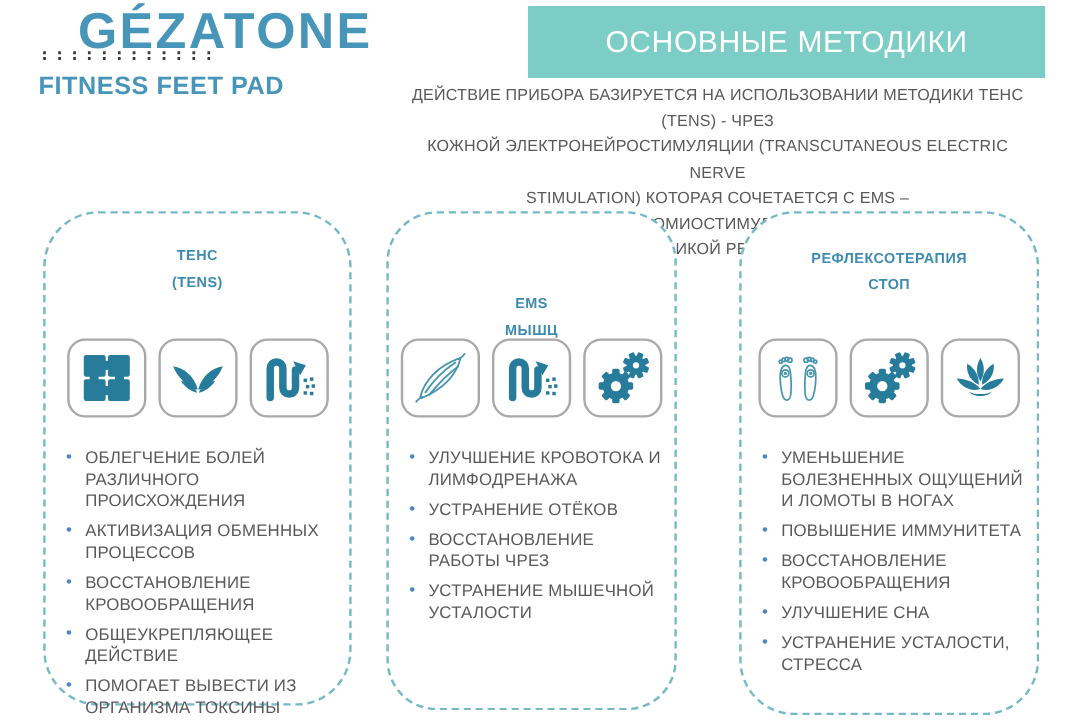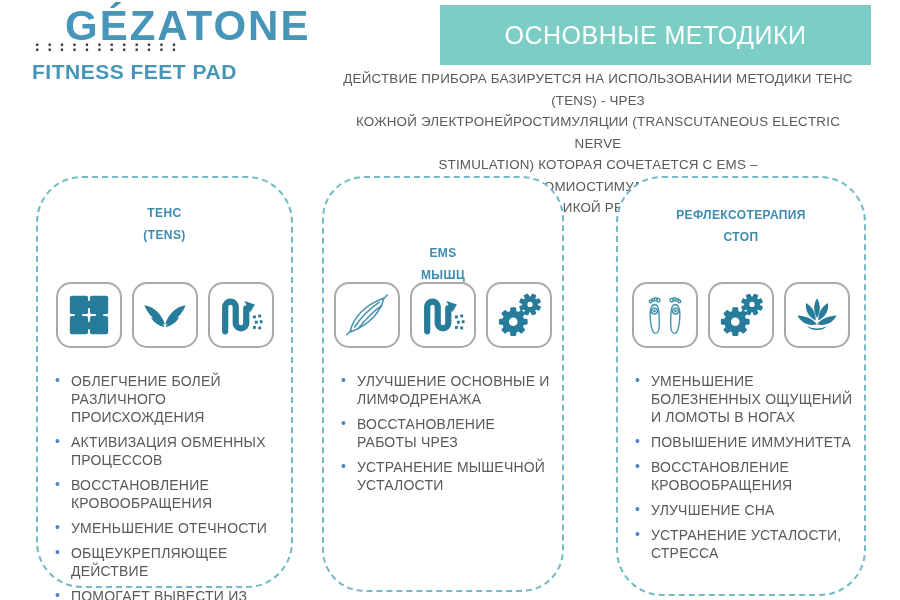--- a/index.html
+++ b/index.html
@@ -104,21 +104,20 @@
             <rect x="36.5" y="35.5" width="3" height="3"></rect>
               <rect x="42" y="36" width="3" height="3"></rect>
           </g>
         </svg>
       </div>
     </div>
     <ul class="bullets">
       <li>ОБЛЕГЧЕНИЕ БОЛЕЙ РАЗЛИЧНОГО ПРОИСХОЖДЕНИЯ</li>
       <li>АКТИВИЗАЦИЯ ОБМЕННЫХ ПРОЦЕССОВ</li>
       <li>ВОССТАНОВЛЕНИЕ КРОВООБРАЩЕНИЯ</li>
-      <li>УМЕНЬШЕНИЕ ОТЕЧНОСТИ</li>
       <li>ОБЩЕУКРЕПЛЯЮЩЕЕ ДЕЙСТВИЕ</li>
       <li>ПОМОГАЕТ ВЫВЕСТИ ИЗ ОРГАНИЗМА ТОКСИНЫ</li>
     </ul>
   </div>
 
   <div class="col col-2">
     <div class="col-title">
       <div>EMS</div>
       <div>МЫШЦ</div>
     </div>
@@ -171,21 +170,22 @@
               <rect x="-2.6" y="-11.5" width="5.2" height="6.5" rx="1.2" transform="rotate(247.5)"></rect>
               <rect x="-2.6" y="-11.5" width="5.2" height="6.5" rx="1.2" transform="rotate(292.5)"></rect>
               <rect x="-2.6" y="-11.5" width="5.2" height="6.5" rx="1.2" transform="rotate(337.5)"></rect>
               <circle r="5.5" fill="none" stroke="var(--icon-teal)" stroke-width="5.5"></circle>
             </g>
           </g>
         </svg>
       </div>
     </div>
     <ul class="bullets">
-      <li>УЛУЧШЕНИЕ ОСНОВНЫЕ И ЛИМФОДРЕНАЖА</li>
+      <li>УЛУЧШЕНИЕ КРОВОТОКА И ЛИМФОДРЕНАЖА</li>
+      <li>УСТРАНЕНИЕ ОТЁКОВ</li>
       <li>ВОССТАНОВЛЕНИЕ РАБОТЫ ЧРЕЗ</li>
       <li>УСТРАНЕНИЕ МЫШЕЧНОЙ УСТАЛОСТИ</li>
     </ul>
   </div>
 
   <div class="col col-3">
     <div class="col-title">
       <div>РЕФЛЕКСОТЕРАПИЯ</div>
       <div>СТОП</div>
     </div>

